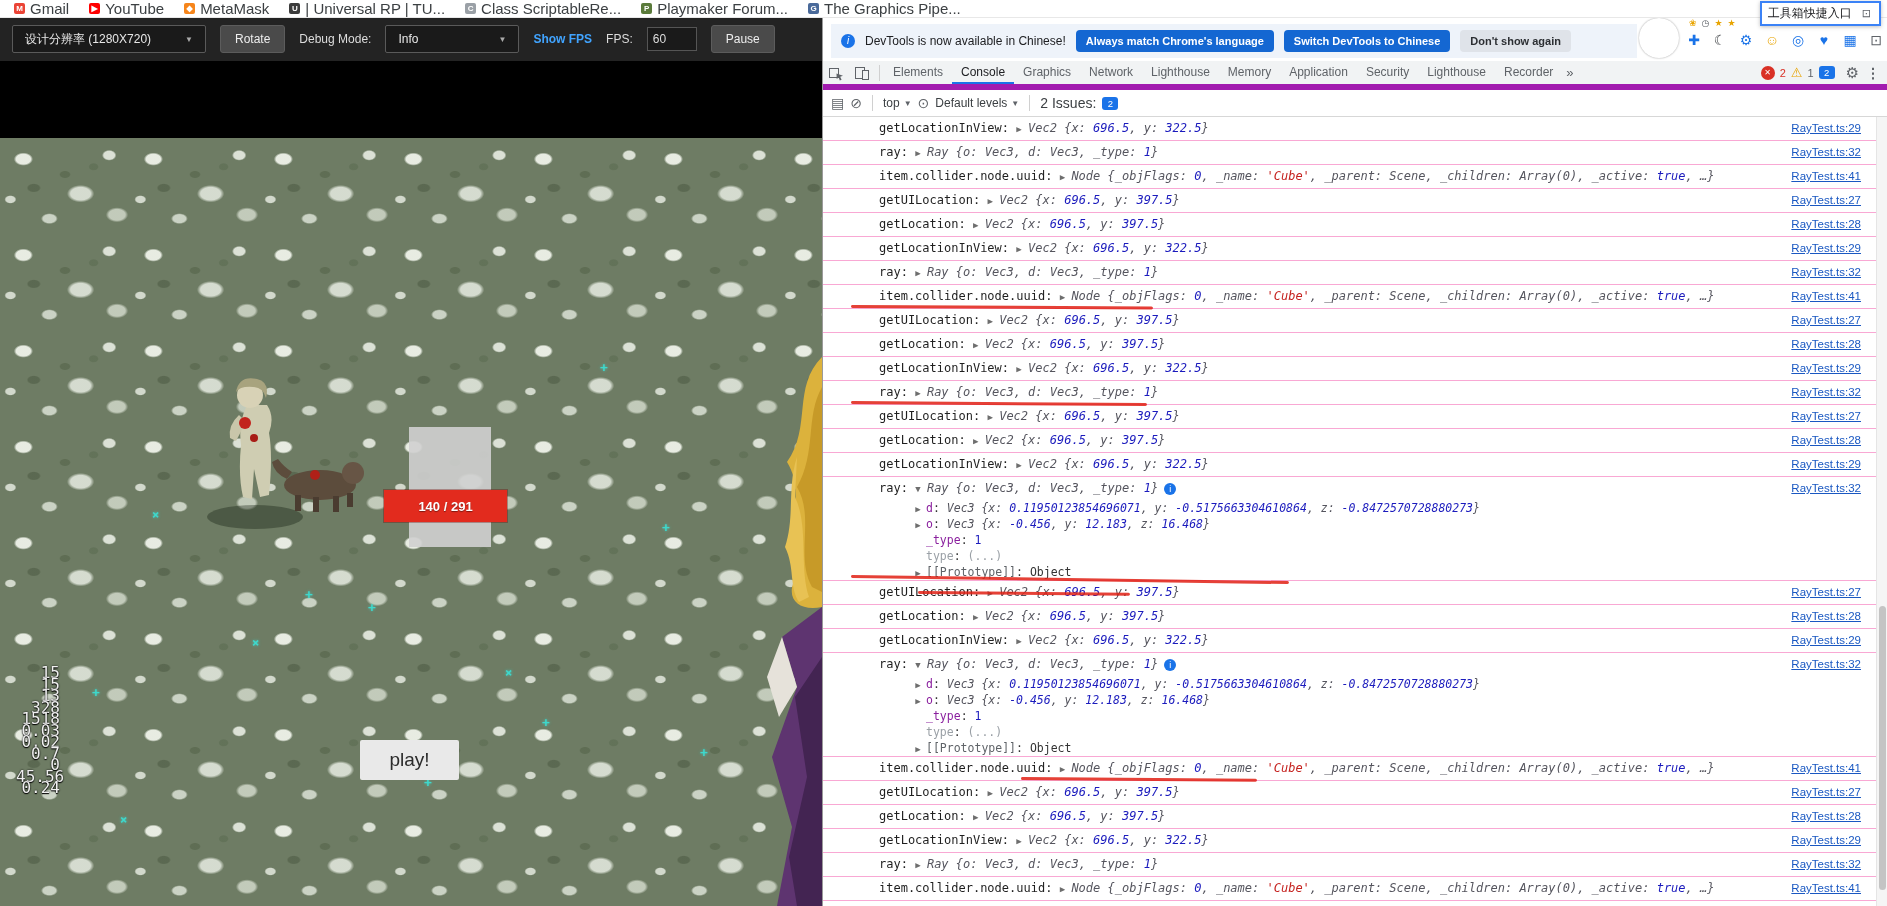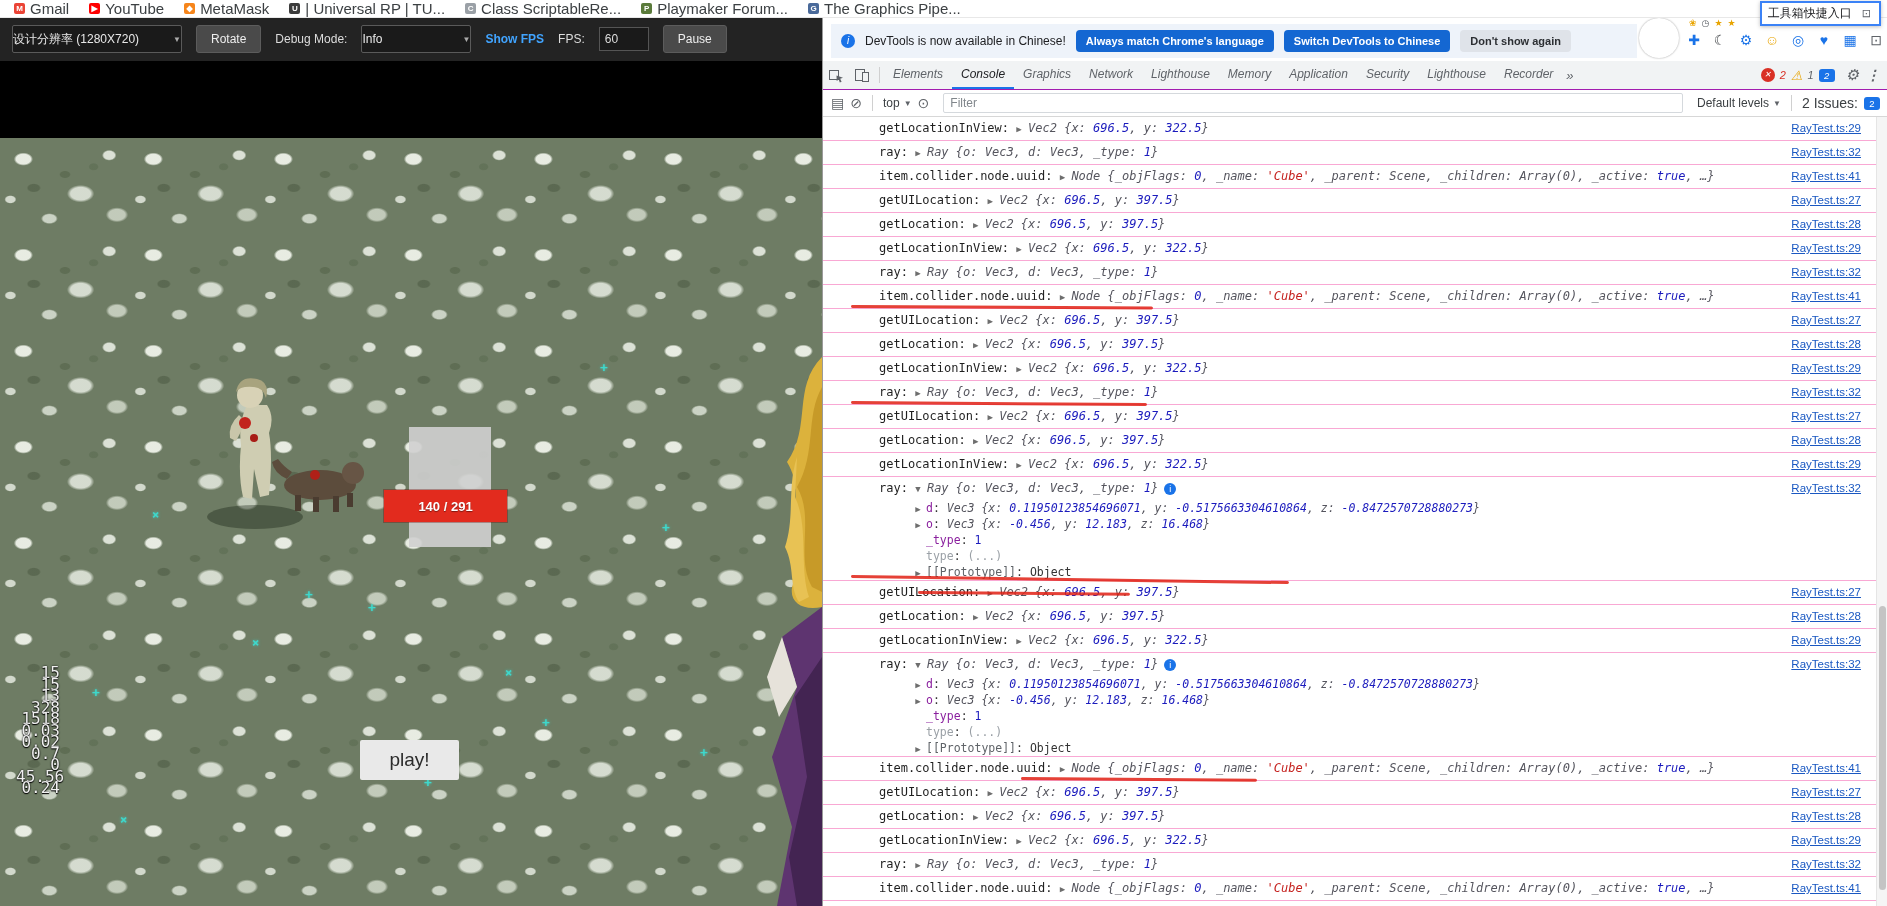--- a/index.html
+++ b/index.html
@@ -12,21 +12,21 @@
   .bm .fav{width:11px;height:11px;border-radius:2px;color:#fff;font-size:8px;line-height:11px;text-align:center;font-weight:bold;flex:0 0 auto;}
   .bm-label{font-size:15px;color:#3c4043;}
 
   
   #qa-tooltip{position:absolute;top:1px;right:6px;z-index:100;background:#fff;border:2px solid #3b82f6;padding:2px 8px 2px 6px;display:flex;align-items:center;gap:10px;font-size:12px;color:#202124;box-shadow:0 1px 4px rgba(0,0,0,.25);}
   #qa-tooltip .tt-ic{color:#5f6368;font-size:11px;}
 
   
   #game-pane{position:absolute;left:0;top:17px;width:822px;height:889px;background:#000;overflow:hidden;}
   #game-toolbar{position:absolute;left:0;top:0;right:0;height:44px;background:#232323;display:flex;align-items:center;gap:14px;padding:0 12px;z-index:5;}
-  .gt-select{background:#1a1a1a;border:1px solid #5a5a5a;color:#e8e8e8;height:26px;display:flex;align-items:center;justify-content:space-between;padding:0 0;font-size:12px;border-radius:2px;gap:0;}
+  .gt-select{background:#1a1a1a;border:1px solid #5a5a5a;color:#e8e8e8;height:26px;display:flex;align-items:center;justify-content:space-between;padding:0 12px;font-size:12px;border-radius:2px;gap:0;}
   .gt-select.res{min-width:168px;}
   .gt-select.dbg{min-width:108px;}
   .gt-btn{background:#4a4a4a;color:#eee;height:26px;padding:0 14px;display:flex;align-items:center;font-size:12px;border-radius:3px;border:1px solid #5c5c5c;}
   .gt-label{color:#ddd;font-size:12px;}
   .show-fps{color:#41a4ff;font-size:12px;font-weight:bold;}
   .fps-input{background:#1a1a1a;border:1px solid #555;color:#ddd;width:38px;height:22px;font-size:12px;display:flex;align-items:center;padding:0 5px;}
   .caret{font-size:8px;color:#aaa;}
   .caret.dk{color:#5f6368;}
 
   #game-ground{position:absolute;left:0;top:121px;right:0;bottom:0;
@@ -61,21 +61,21 @@
   .ib-btn{border:none;border-radius:4px;font-size:11px;font-weight:bold;height:22px;padding:0 10px;font-family:"Liberation Sans",sans-serif;white-space:nowrap;}
   .ib-btn.blue{background:#1467d2;color:#fff;}
   .ib-btn.gray{background:#dfe3e9;color:#2c2f33;}
 
   #browser-extras{position:absolute;left:812px;top:0;right:0;height:44px;}
   #avatar{position:absolute;left:4px;top:1px;width:40px;height:40px;border-radius:50%;background:radial-gradient(circle at 45% 38%, #e3b械 0, #e3b88c 40%, #8a5a96 42%, #5a3a6e 100%);box-shadow:0 0 2px rgba(0,0,0,.4);}
   #mini-icons{position:absolute;left:54px;top:0;display:flex;gap:5px;font-size:9px;line-height:12px;}
   #ext-icons{position:absolute;left:50px;top:13px;display:flex;gap:8px;font-size:14px;line-height:20px;}
   .ext-ic{width:18px;text-align:center;}
 
-  #tabs-row{position:absolute;left:0;top:44px;right:0;height:29px;background:#f1f3f4;border-bottom:1px solid #a21caf;display:flex;align-items:center;box-sizing:border-box;font-style:italic;}
+  #tabs-row{position:absolute;left:0;top:44px;right:0;height:29px;background:#f1f3f4;border-bottom:6px solid #a21caf;display:flex;align-items:center;box-sizing:border-box;}
   .ticon{width:26px;display:flex;align-items:center;justify-content:center;}
   .vdiv{width:1px;height:16px;background:#d0d0d0;margin:0 4px;flex:0 0 auto;}
   #tabs-list{display:flex;align-items:stretch;height:100%;}
   .tab{display:flex;align-items:center;padding:0 9px;font-size:12px;color:#5f6368;box-sizing:border-box;border-bottom:2px solid transparent;white-space:nowrap;}
   .tab.active{color:#202124;border-bottom:2px solid #1a73e8;}
   .more-tabs{color:#5f6368;font-size:13px;margin:0 4px;}
   .tab-badges{margin-left:auto;display:flex;align-items:center;gap:5px;padding-right:8px;}
   .err-ic{width:14px;height:14px;border-radius:50%;background:#d93025;color:#fff;font-size:8px;line-height:14px;text-align:center;}
   .err-count{color:#d93025;font-size:11px;}
   .warn-ic{color:#e8a400;font-size:13px;}
@@ -309,21 +309,20 @@
 
     <div id="console-toolbar">
       <span class="cticon">▤</span>
       <span class="cticon">⊘</span>
       <span class="vdiv"></span>
       <span class="ctx">
         <span>top</span>
         <span class="caret dk">▼</span>
       </span>
       <span class="cticon">⊙</span>
-      <input id="filter-input" placeholder="Filter" style="">
       <span class="ctx">
         <span>Default levels</span>
         <span class="caret dk">▼</span>
       </span>
       <span class="vdiv"></span>
       <span class="iss-label">2 Issues:</span>
       <span class="iss-ic">2</span>
     </div>
 
     <div id="console-list">

